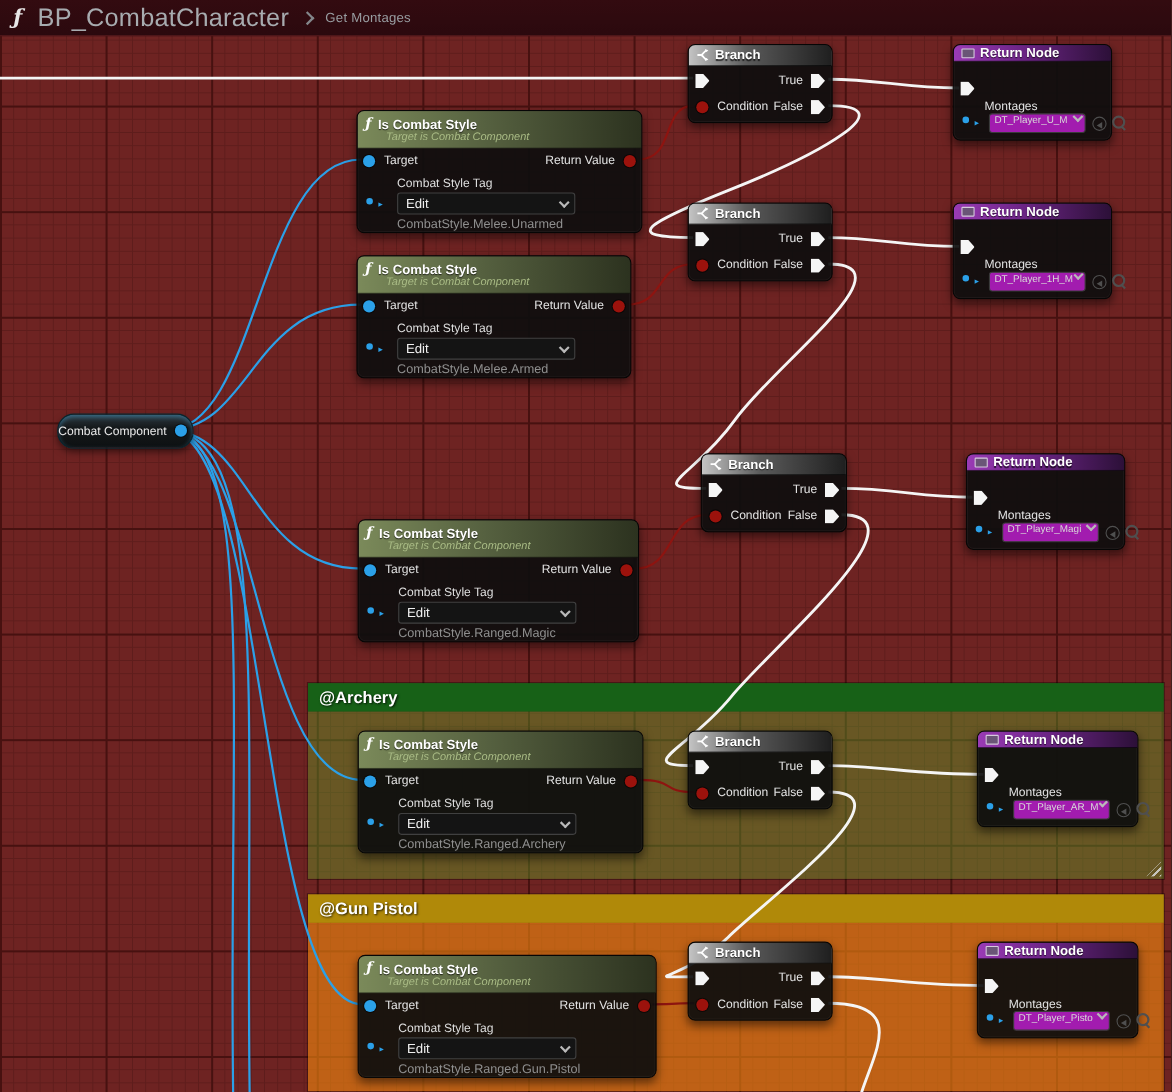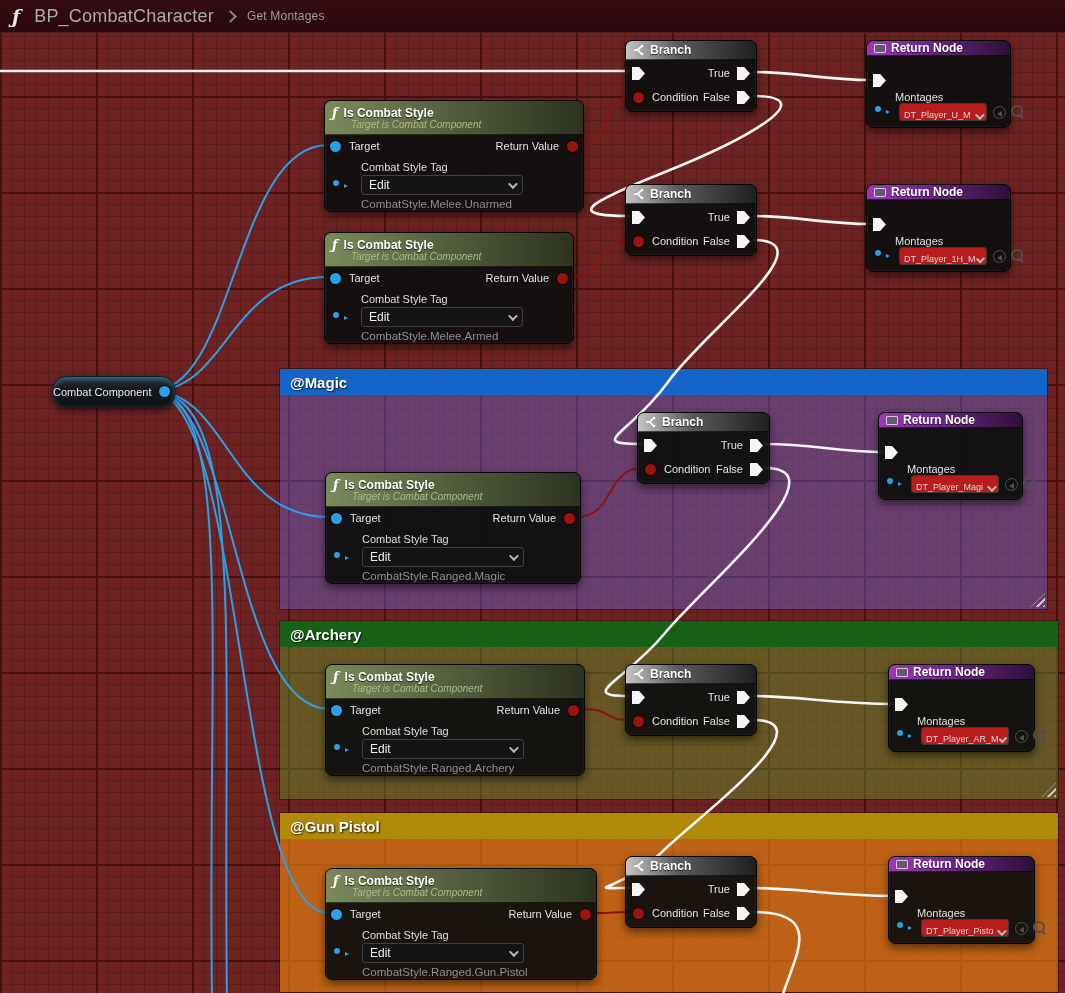--- a/index.html
+++ b/index.html
@@ -17,21 +17,21 @@
   }
   
   .topbar{
     position:absolute;left:0;top:0;width:100%;height:33px;z-index:9;
     background:linear-gradient(180deg,#330b10,#2b090e);
     border-bottom:1px solid rgba(120,40,40,.55);
     display:flex;align-items:center;gap:14px;padding:0 12px;
   }
   .fn-glyph-big{font-family:"DejaVu Serif",serif;font-style:italic;font-weight:bold;
     font-size:19px;color:#e8e8e8;line-height:1;}
-  .crumb-bp{font-size:18px;color:#a7abaf;letter-spacing:.2px;}
+  .crumb-bp{font-size:23px;color:#a7abaf;letter-spacing:.2px;}
   .crumb-fn{font-size:12px;color:#989da1;letter-spacing:.2px;}
   .crumb-chev{width:9px;height:9px;border-top:2.5px solid #83878b;border-right:2.5px solid #83878b;
     transform:rotate(45deg);margin:0 -2px;}
   
   .comment{position:absolute;z-index:1;border:1px solid rgba(0,0,0,.35);}
   .comment-header{height:26px;display:flex;align-items:center;padding:0 10px;
     font-size:15px;font-weight:bold;color:#fff;text-shadow:1px 1px 2px rgba(0,0,0,.8);}
   .cm-magic  .comment-header{background:#1565c8;}
   .cm-magic  .comment-body{background:rgba(100,110,235,.38);}
   .cm-arch   .comment-header{background:#176117;}
@@ -70,22 +70,22 @@
   .pin.dot.red{background:#9c120c;box-shadow:0 0 0 1px rgba(0,0,0,.5);}
   .pin.ring{width:5px;height:5px;border:3px solid #2ba0e8;border-radius:50%;background:transparent;}
   .pin.ring::after{content:'';position:absolute;left:8px;top:1px;border-left:4px solid #2ba0e8;
     border-top:2.5px solid transparent;border-bottom:2.5px solid transparent;}
   
   .select-dark{position:absolute;background:#141414;border:1px solid #404040;border-radius:3px;
     color:#efefef;font-size:12px;display:flex;align-items:center;padding:0 7px;}
   .select-dark .chev,.select-asset .chev{margin-left:auto;width:7px;height:7px;
     border-right:2px solid #b9b9b9;border-bottom:2px solid #b9b9b9;transform:rotate(45deg) translateY(-2px);}
   .tag-text{position:absolute;font-size:11.5px;color:#8f8f8f;white-space:nowrap;}
-  .select-asset{position:absolute;background:#b91c1c;border:1px solid #3a3a3a;border-radius:3px;
-    color:#d8d8d8;font-size:9px;display:flex;align-items:flex-end;padding:0 4px;white-space:nowrap;overflow:hidden;}
+  .select-asset{position:absolute;background:#a21caf;border:1px solid #3a3a3a;border-radius:3px;
+    color:#d8d8d8;font-size:9px;display:flex;align-items:flex-start;padding:0 4px;white-space:nowrap;overflow:hidden;}
   .ghost{position:absolute;width:13px;height:13px;border:1.5px solid #4f4f4f;border-radius:50%;}
   .icon-back::after{content:'';position:absolute;left:2.5px;top:4px;border-right:5px solid #4f4f4f;
     border-top:3px solid transparent;border-bottom:3px solid transparent;}
   .icon-search{border:none;}
   .icon-search::before{content:'';position:absolute;left:0;top:0;width:8px;height:8px;
     border:2px solid #4f4f4f;border-radius:50%;}
   .icon-search::after{content:'';position:absolute;left:9px;top:9px;width:5px;height:2px;
     background:#4f4f4f;transform:rotate(45deg);transform-origin:0 0;}
   
   .varnode{position:absolute;z-index:4;left:36px;top:376px;width:124px;height:32px;
@@ -136,27 +136,20 @@
   .return .icon-search{left:144px;top:64px;}
   .pos-cm1{left:279px;top:368px;width:769px;height:242px;}
   .pos-cm2{left:279px;top:620px;width:780px;height:180px;}
   .pos-cm3{left:279px;top:812px;width:780px;height:181px;}
 </style>
 </head>
 <body>
 
 <div class="canvas">
 
-  <div class="comment cm-magic pos-cm1">
-    <div class="comment-header">
-      <span>@Magic</span>
-    </div>
-    <div class="comment-body"></div>
-    <div class="resize-handle"></div>
-  </div>
   <div class="comment cm-arch pos-cm2">
     <div class="comment-header">
       <span>@Archery</span>
     </div>
     <div class="comment-body"></div>
     <div class="resize-handle"></div>
   </div>
   <div class="comment cm-gun pos-cm3">
     <div class="comment-header">
       <span>@Gun Pistol</span>

